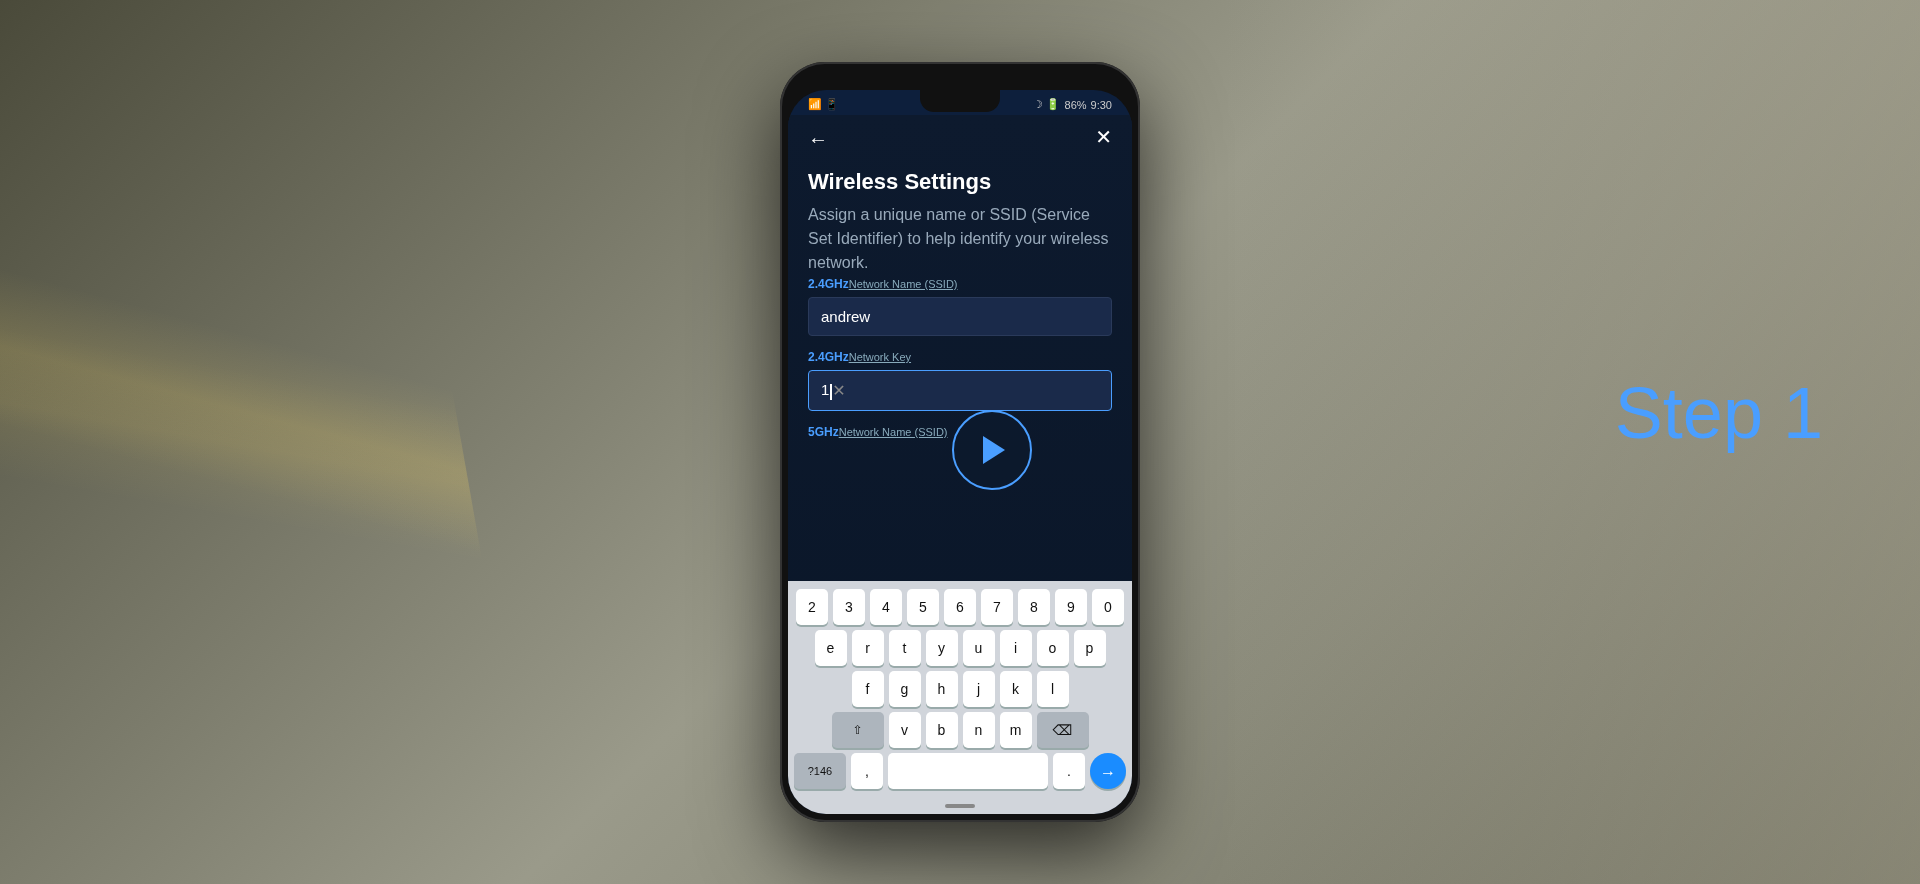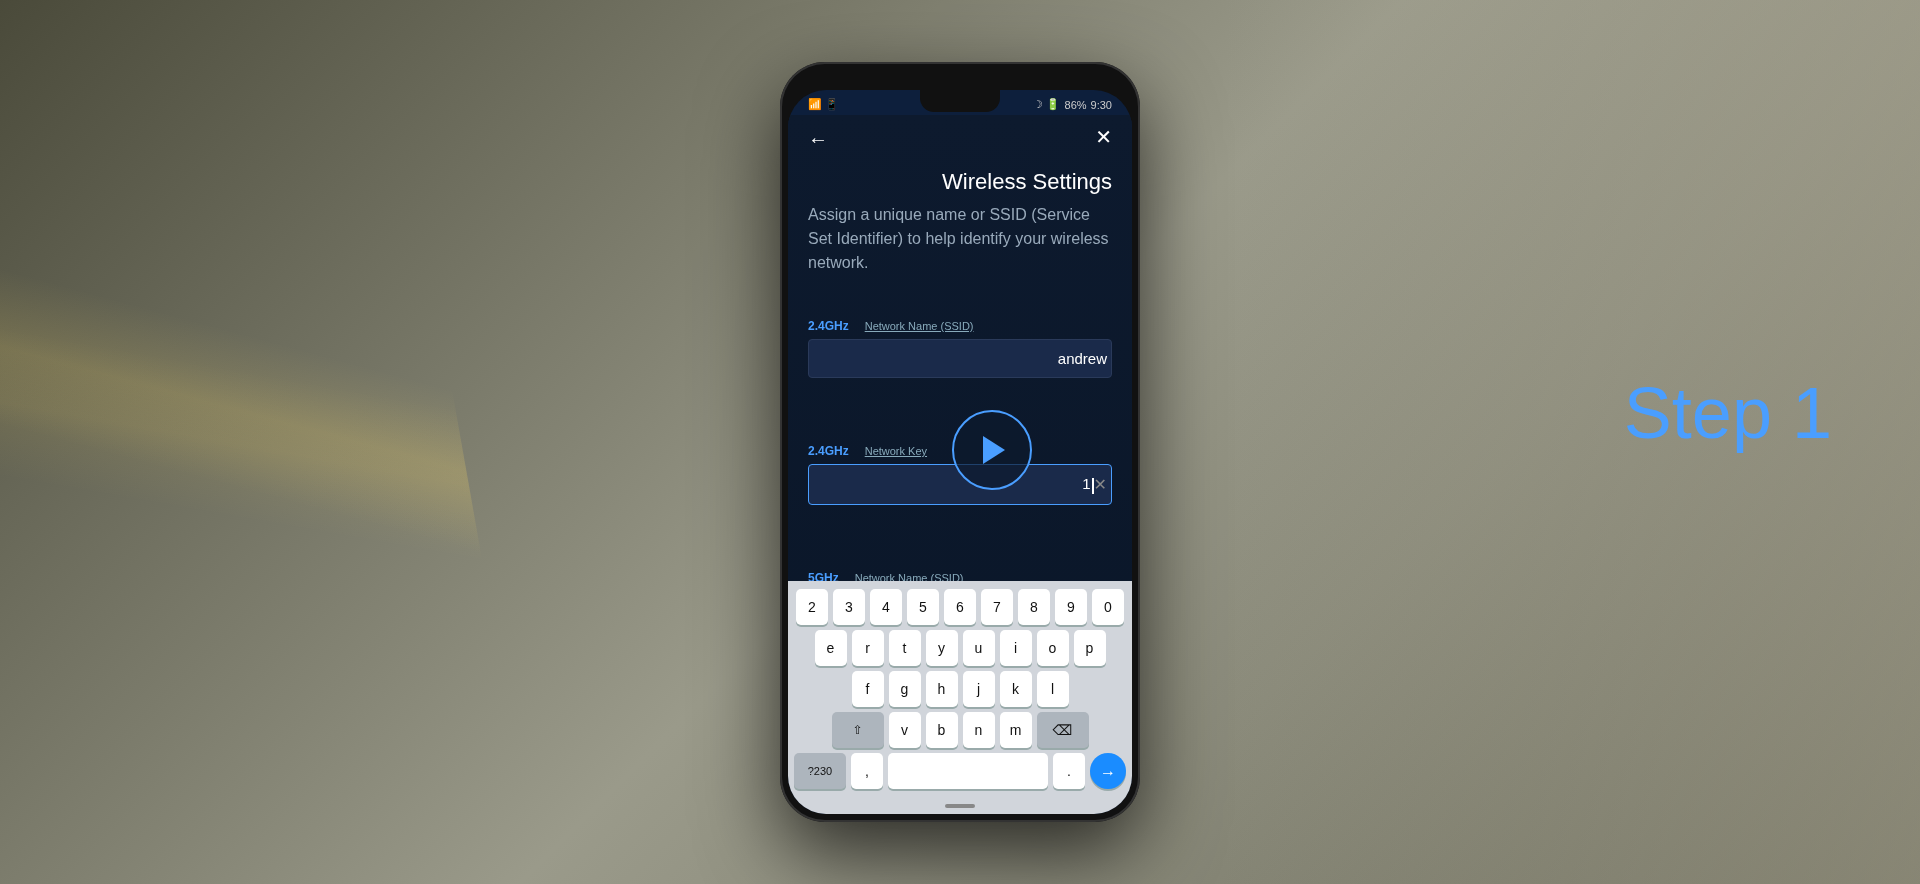--- a/index.html
+++ b/index.html
@@ -149,68 +149,66 @@
     .settings-content {
       flex: 1;
       padding: 10px 20px;
       overflow: hidden;
       display: flex;
       flex-direction: column;
     }
 
     .page-title {
       font-size: 22px;
-      font-weight: normal;
+      font-weight: bold;
       color: #fff;
       margin-bottom: 8px;
-      text-align: right;
     }
 
     .page-description {
       font-size: 16px;
       color: #9ab;
       line-height: 1.5;
       margin-bottom: 2px;
     }
 
     
     .section-label {
       font-size: 11px;
       margin-bottom: 6px;
       display: flex;
       align-items: baseline;
-      gap: 16px;
-      margin-top: 42px;
+      gap: 0;
     }
 
     .freq-label {
       color: #4a9eff;
       font-weight: bold;
       font-size: 12px;
     }
 
     .field-label {
       color: #8ab;
       font-size: 11px;
       text-decoration: underline;
     }
 
     
     .input-field {
       background: #1a2a4a;
       border: 1px solid #2a3a5a;
       border-radius: 4px;
-      padding: 10px 4px;
+      padding: 10px 12px;
       color: #fff;
       font-size: 15px;
-      margin-bottom: 24px;
+      margin-bottom: 14px;
       position: relative;
       display: flex;
       align-items: center;
-      justify-content: flex-end;
+      justify-content: flex-start;
     }
 
     .input-value {
       color: #fff;
       font-size: 15px;
     }
 
     .input-clear {
       color: #888;
       font-size: 16px;
@@ -326,21 +324,21 @@
       height: 0;
       border-top: 14px solid transparent;
       border-bottom: 14px solid transparent;
       border-left: 22px solid #4a9eff;
       margin-left: 4px;
     }
 
     
     .right-text {
       position: absolute;
-      right: 88px;
+      right: 97px;
       top: 50%;
       transform: translateY(-50%);
       z-index: 10;
       text-align: center;
     }
 
     .step-text {
       font-size: 72px;
       font-weight: 300;
       color: #4a9eff;
@@ -463,21 +461,21 @@
           <div class="keyboard-row">
             <div class="key key-wide">⇧</div>
             <div class="key">v</div>
             <div class="key">b</div>
             <div class="key">n</div>
             <div class="key">m</div>
             <div class="key key-wide key-backspace">⌫</div>
           </div>
 
           <div class="keyboard-row">
-            <div class="key key-wide" style="font-size:11px;min-width:40px;">?230</div>
+            <div class="key key-wide" style="font-size:11px;min-width:40px;">?146</div>
             <div class="key">,</div>
             <div class="key key-space"></div>
             <div class="key">.</div>
             <div class="key key-action">→</div>
           </div>
         </div>
 
         <div class="bottom-bar">
           <div class="home-indicator"></div>
         </div>

